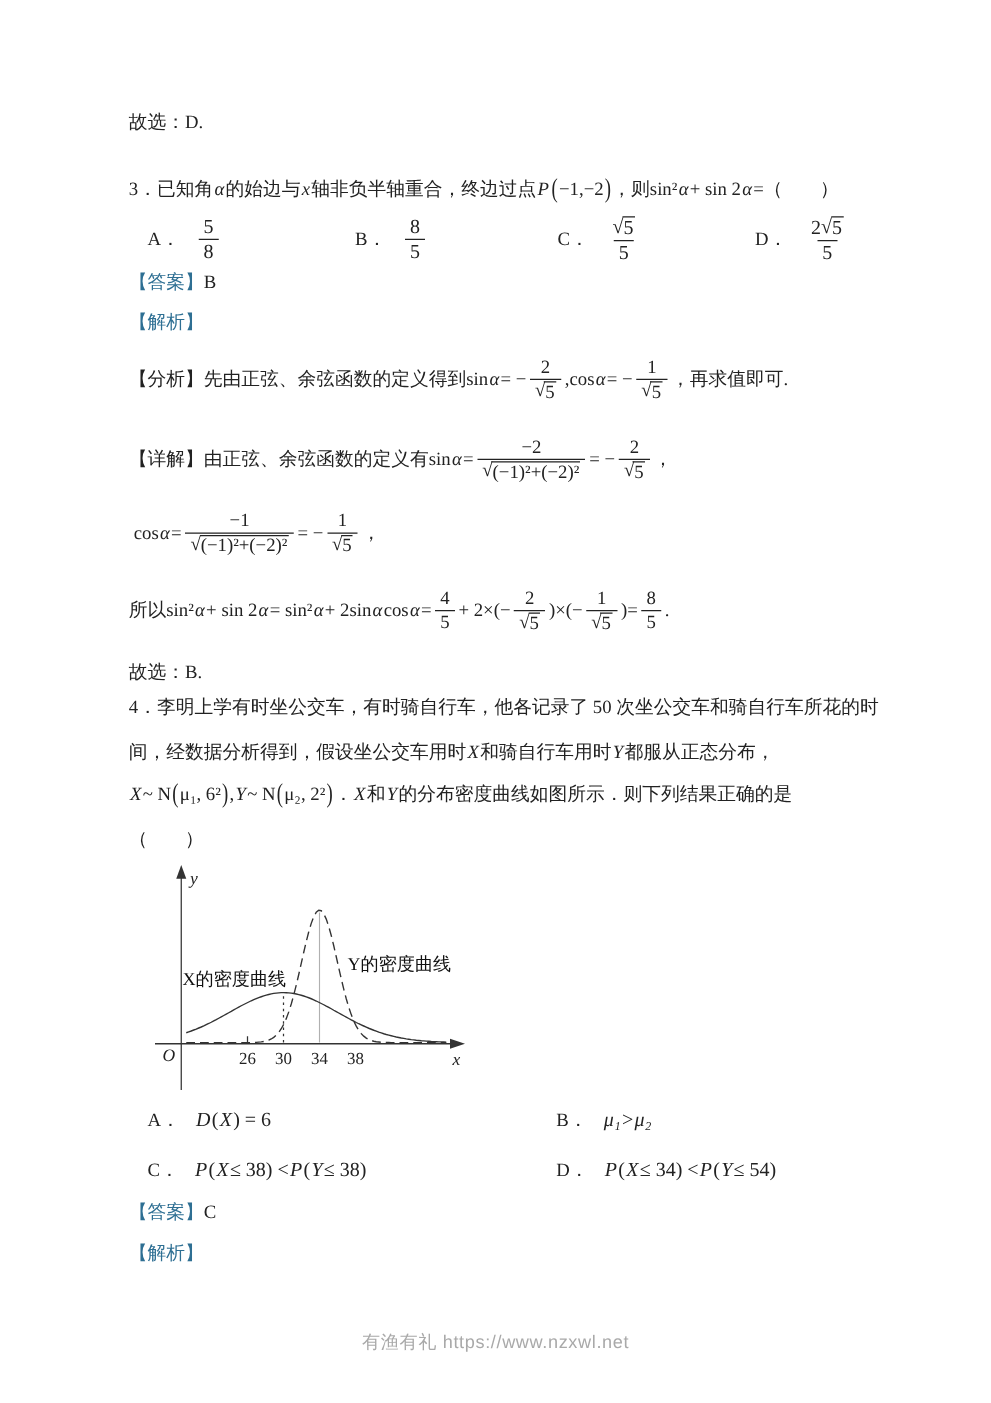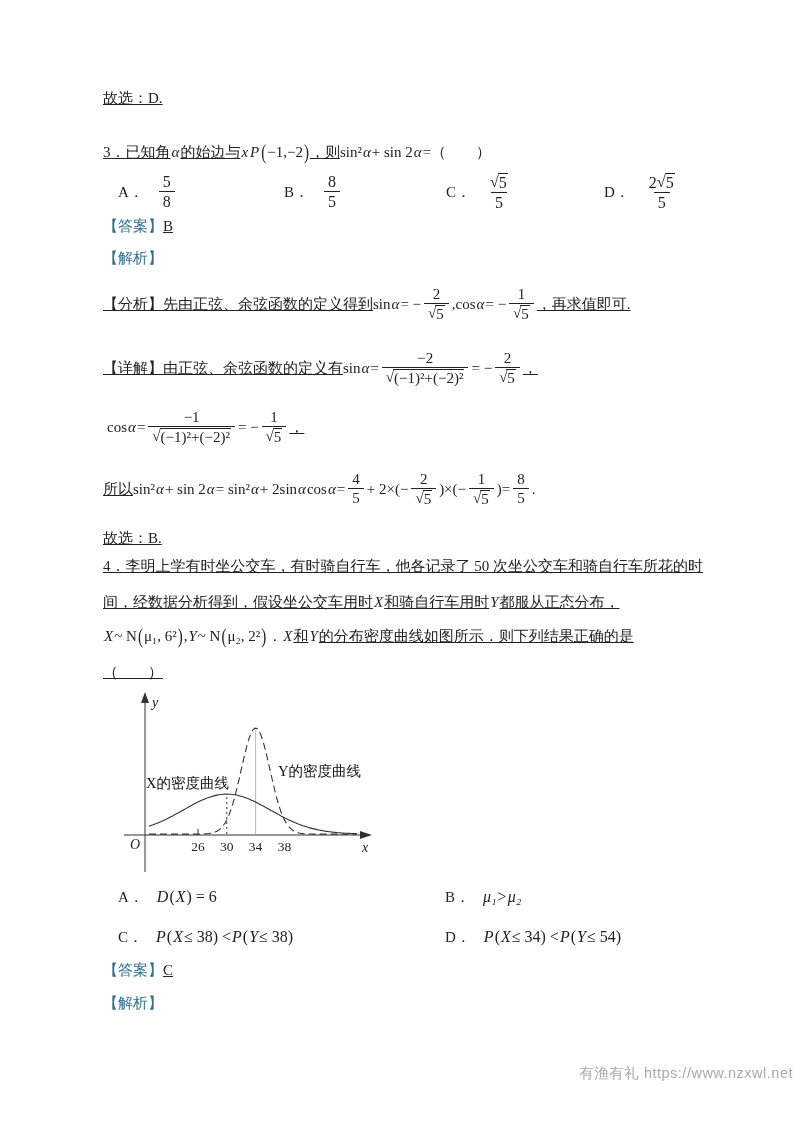--- a/index.html
+++ b/index.html
@@ -2,54 +2,55 @@
 <html style="--marker: #2e6f93; --text: #222222; --footer: #a9a9a9; --axis: #333333; --guide_gray: #b0b0b0;"><head>
 <meta charset="utf-8">
 <style>
   html,body{margin:0;padding:0;background:#ffffff;}
   .page{
     position:relative;width:793px;height:1122px;background:#ffffff;
     color:var(--text,#222);font-family:"Liberation Serif","DejaVu Serif",serif;
     font-size:15px;overflow:hidden;
   }
   .ln{position:absolute;display:flex;align-items:center;white-space:nowrap;line-height:1.35;}
-  .tx{font-family:"Liberation Serif","DejaVu Serif",serif;text-decoration:underline;}
+  .tx{font-family:"Liberation Serif","DejaVu Serif",serif;}
   .m{font-family:"Liberation Serif","DejaVu Serif",serif;}
   .vi{font-style:italic;font-family:"Liberation Serif","DejaVu Serif",serif;padding:0 1px;}
   .mk{color:var(--marker,#2e6f93);}
   .frac{display:inline-flex;flex-direction:column;align-items:center;text-align:center;
         margin:0 3px;line-height:1.12;font-family:"Liberation Serif","DejaVu Serif",serif;}
   .frac .fn{display:block;padding:0 4px;}
   .frac .fd{display:block;border-top:1.3px solid #222;padding:1px 4px 0 4px;white-space:nowrap;}
   .ovl{display:inline-block;border-top:1.3px solid #222;line-height:1.1;padding:0 1px;}
   .rad{display:inline-block;transform:translateY(-1px);margin-right:-1px;}
   .bigp{display:inline-block;transform:scaleY(1.45);transform-origin:center 55%;margin:0 1px;font-weight:400;}
   .opt{font-size:16px;}
   .opt .opt-label{font-size:15px;margin-right:12px;font-style:normal;}
-  .footer{position:absolute;left:0;right:0;top:1064px;text-align:right;
+  .footer{position:absolute;left:0;right:0;top:1064px;text-align:center;
           color:var(--footer,#a9a9a9);font-family:"Liberation Sans","DejaVu Sans",sans-serif;
           font-size:14.5px;letter-spacing:0.5px;}
   .cvar{font-style:italic;font-family:"Liberation Serif","DejaVu Serif",serif;font-size:14px;fill:#222;}
   .clabel{font-family:"Liberation Serif","DejaVu Serif",serif;font-size:14.5px;fill:#111;}
   svg text{user-select:none;}
 </style>
 </head>
 <body>
 
 <div class="page">
 
   <div class="ln" style="top:88px;left:103px;">
     <span class="tx">故选：D.</span>
   </div>
 
   <div class="ln" style="top:138px;left:103px;height:28px;">
     <span class="tx">3．已知角</span>
     <span class="vi">α</span>
     <span class="tx">的始边与</span>
     <span class="vi">x</span>
+    <span class="tx">轴非负半轴重合，终边过点</span>
     <span class="vi">P</span>
     <span class="bigp">(</span>
     <span class="m">−1,−2</span>
     <span class="bigp">)</span>
     <span class="tx">，则</span>
     <span class="m">sin²</span>
     <span class="vi">α</span>
     <span class="m">+ sin 2</span>
     <span class="vi">α</span>
     <span class="m">=（　　）</span>

